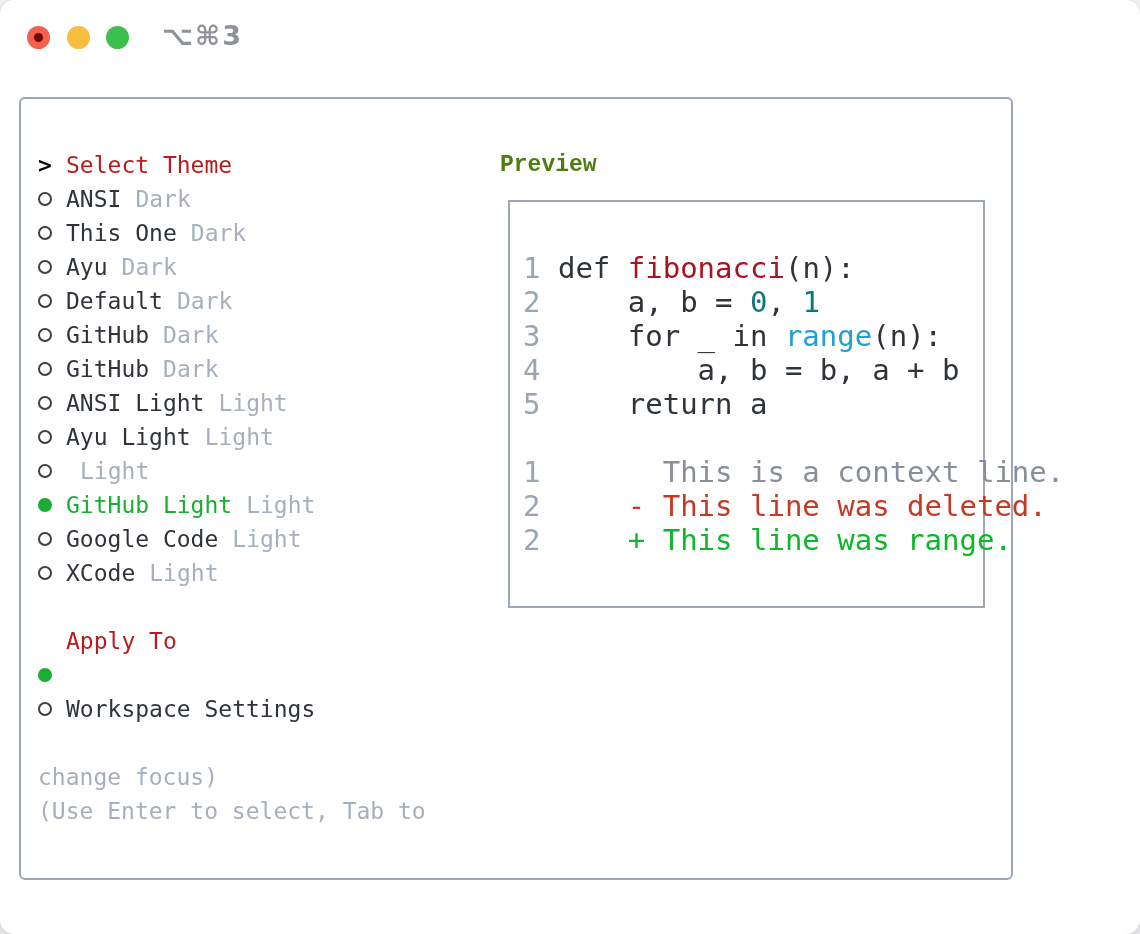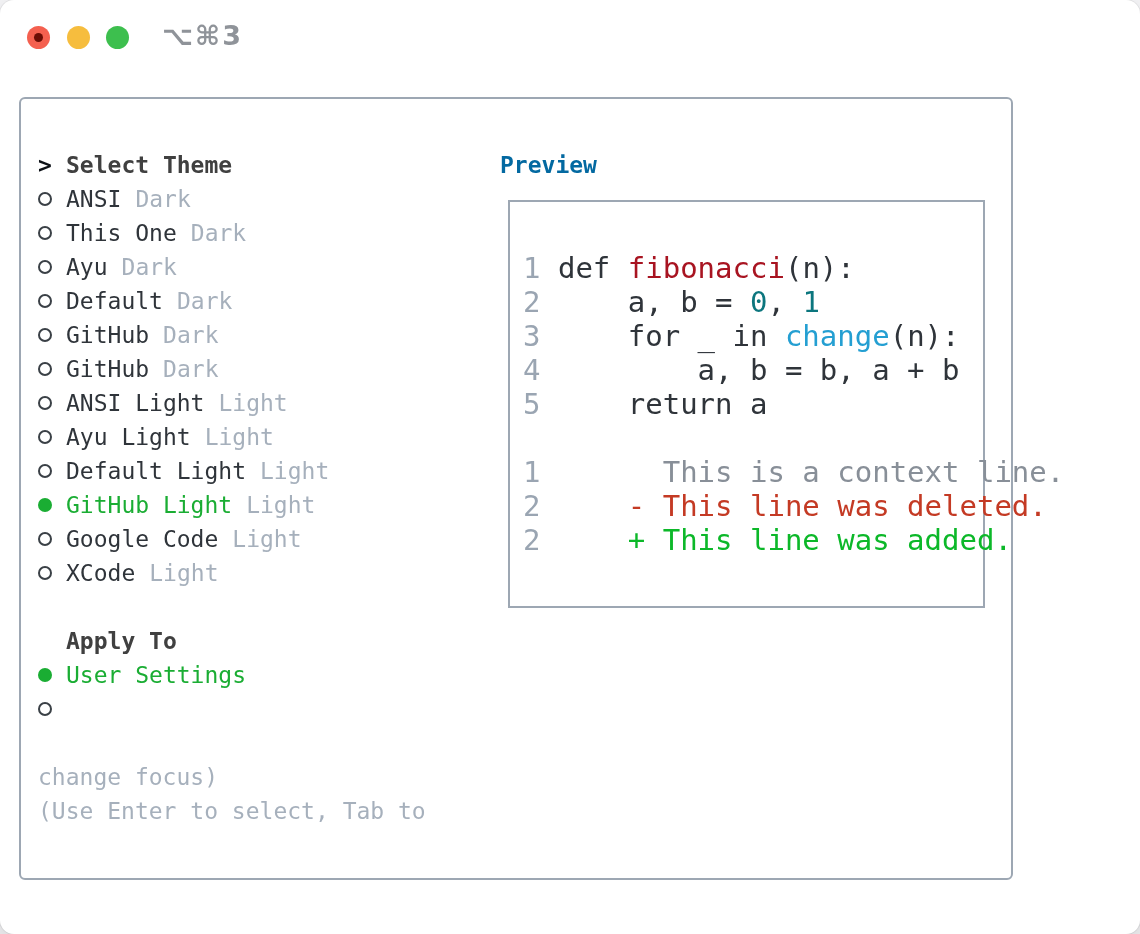--- a/index.html
+++ b/index.html
@@ -41,30 +41,30 @@
     font-size:23px; white-space:pre; color:#2f343a;
   }
   .bullet { width:28px; flex:0 0 28px; display:flex; align-items:center; }
   .ring {
     width:10px; height:10px; border:2px solid #3a4046; border-radius:50%;
   }
   .dot {
     width:14px; height:14px; border-radius:50%; background:#1aad33;
   }
   .prompt { font-weight:bold; color:#0d1117; font-size:23px; }
-  .hdr { font-weight:bold; color:#404040; }
+  .hdr { font-weight:normal; color:#b91c1c; }
   .name { color:#2f343a;text-align:right; }
   .name.sel { color:#1aad33; }
   .tag { color:#a6b0bc; margin-left:14px;text-align:right; }
   .hint-row { color:#a6b0bc; }
   
   .preview-hdr {
     position:absolute; left:479px; top:49px; height:34px;
     display:flex; align-items:center;
-    font-size:23px; font-weight:bold; color:#0369a1;
+    font-size:23px; font-weight:bold; color:#4d7c0f;font-family:Liberation Mono, monospace;
   }
   .pbox {
     position:absolute; left:487px; top:101px; width:477px; height:408px;
     border:2px solid #9da7b3; box-sizing:border-box; background:#ffffff;
   }
   .plines { position:absolute; left:13px; top:49px; }
   .code-line { height:34px; line-height:34px; font-size:29px; white-space:pre; }
   .ln { color:#9aa5b2; }
   .tok-code    { color:#2f343a; }
   .tok-func    { color:#a81421; }
@@ -97,54 +97,54 @@
 
       <div id="theme-list">
           <div class="row"><span class="bullet"><i class="ring"></i></span><span class="name">ANSI</span><span class="tag">Dark</span></div>
           <div class="row"><span class="bullet"><i class="ring"></i></span><span class="name">This One</span><span class="tag">Dark</span></div>
           <div class="row"><span class="bullet"><i class="ring"></i></span><span class="name">Ayu</span><span class="tag">Dark</span></div>
           <div class="row"><span class="bullet"><i class="ring"></i></span><span class="name">Default</span><span class="tag">Dark</span></div>
           <div class="row"><span class="bullet"><i class="ring"></i></span><span class="name">GitHub</span><span class="tag">Dark</span></div>
           <div class="row"><span class="bullet"><i class="ring"></i></span><span class="name">GitHub</span><span class="tag">Dark</span></div>
           <div class="row"><span class="bullet"><i class="ring"></i></span><span class="name">ANSI Light</span><span class="tag">Light</span></div>
           <div class="row"><span class="bullet"><i class="ring"></i></span><span class="name">Ayu Light</span><span class="tag">Light</span></div>
-          <div class="row"><span class="bullet"><i class="ring"></i></span><span class="name">Default Light</span><span class="tag">Light</span></div>
+          <div class="row"><span class="bullet"><i class="ring"></i></span><span class="tag">Light</span></div>
           <div class="row"><span class="bullet"><i class="dot"></i></span><span class="name sel">GitHub Light</span><span class="tag">Light</span></div>
           <div class="row"><span class="bullet"><i class="ring"></i></span><span class="name">Google Code</span><span class="tag">Light</span></div>
           <div class="row"><span class="bullet"><i class="ring"></i></span><span class="name">XCode</span><span class="tag">Light</span></div>
         </div>
 
       <div class="row"></div>
 
       <div class="row">
         <span class="bullet"></span>
         <span class="hdr">Apply To</span>
       </div>
 
       <div id="apply-list">
-          <div class="row"><span class="bullet"><i class="dot"></i></span><span class="name sel">User Settings</span></div>
-          <div class="row"><span class="bullet"><i class="ring"></i></span></div>
+          <div class="row"><span class="bullet"><i class="dot"></i></span></div>
+          <div class="row"><span class="bullet"><i class="ring"></i></span><span class="name">Workspace Settings</span></div>
         </div>
 
       <div class="row"></div>
 
       <div class="row hint-row">change focus)</div>
       <div class="row hint-row">(Use Enter to select, Tab to</div>
     </div>
 
     <div class="preview-hdr">Preview</div>
 
     <div class="pbox">
       <div class="plines" id="code-lines">
           <div class="code-line"><span class="ln">1</span><span class="tok-code"> def </span><span class="tok-func">fibonacci</span><span class="tok-code">(n):</span></div>
           <div class="code-line"><span class="ln">2</span><span class="tok-code">     a, b = </span><span class="tok-number">0</span><span class="tok-code">, </span><span class="tok-number">1</span></div>
-          <div class="code-line"><span class="ln">3</span><span class="tok-code">     for _ in </span><span class="tok-builtin">change</span><span class="tok-code">(n):</span></div>
+          <div class="code-line"><span class="ln">3</span><span class="tok-code">     for _ in </span><span class="tok-builtin">range</span><span class="tok-code">(n):</span></div>
           <div class="code-line"><span class="ln">4</span><span class="tok-code">         a, b = b, a + b</span></div>
           <div class="code-line"><span class="ln">5</span><span class="tok-code">     return a</span></div>
           <div class="code-line"><span class="ln"></span></div>
           <div class="code-line"><span class="ln">1</span><span class="tok-context">       This is a context line.</span></div>
           <div class="code-line"><span class="ln">2</span><span class="tok-deleted">     - This line was deleted.</span></div>
-          <div class="code-line"><span class="ln">2</span><span class="tok-added">     + This line was added.</span></div>
+          <div class="code-line"><span class="ln">2</span><span class="tok-added">     + This line was range.</span></div>
         </div>
     </div>
 
   </div>
 </div>
 
 </body></html>

